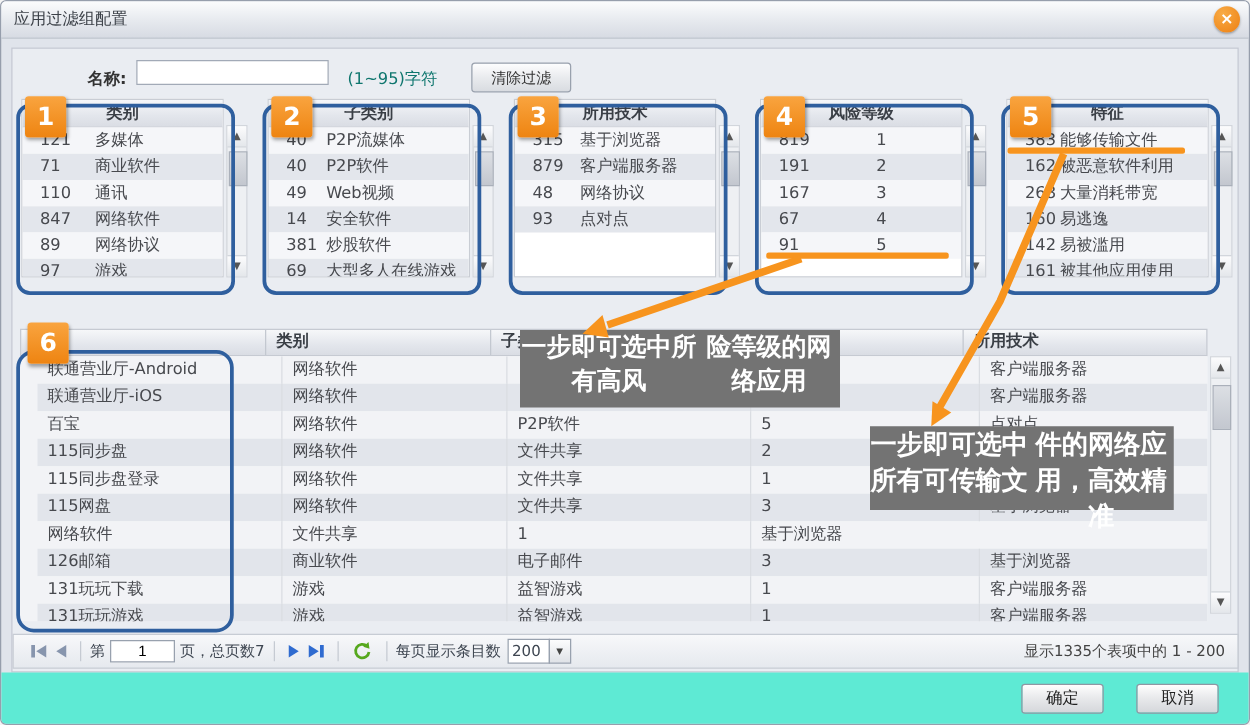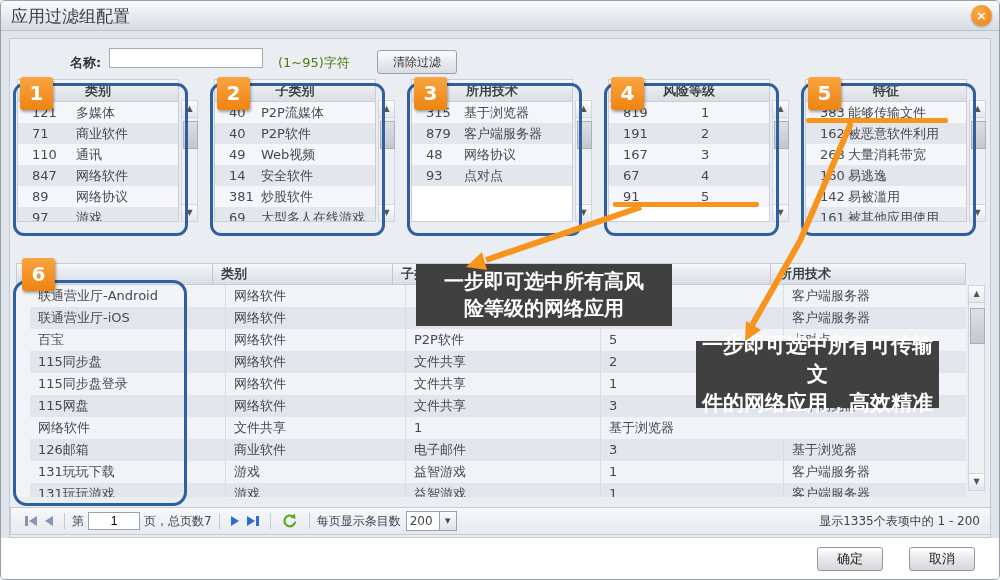--- a/index.html
+++ b/index.html
@@ -1,30 +1,30 @@
 <!DOCTYPE html>
 <html><head>
 <meta charset="utf-8">
 <style>
   html,body{margin:0;padding:0;background:#f4f4f4;}
   .dialog{position:relative;width:1000px;height:580px;font-family:"DejaVu Sans","Liberation Sans",sans-serif;
     background:#e0e4eb;border:1px solid #969eac;border-radius:5px;overflow:hidden;box-sizing:border-box;}
   
   .titlebar{position:absolute;left:0;top:0;width:100%;height:30px;
     background:linear-gradient(180deg,#fbfcfd,#e6e9ee 55%,#d7dbe3);border-bottom:1px solid #bdc3cd;box-sizing:border-box;}
-  .title{position:absolute;left:10px;top:0;line-height:30px;font-size:17px;color:#3c4148;}
+  .title{position:absolute;left:10px;top:0;line-height:30px;font-size:13px;color:#3c4148;}
   .closebtn{position:absolute;right:7px;top:4px;width:21px;height:21px;border-radius:50%;
     background:radial-gradient(circle at 35% 30%,#f8ab45,#ed7f12);color:#fff;font-size:13px;font-weight:bold;
     text-align:center;line-height:21px;box-shadow:0 1px 2px rgba(0,0,0,.35);cursor:pointer;}
   
   .inner{position:absolute;left:8px;top:37px;width:982px;height:500px;background:#eaedf2;border:1px solid #c3c8d2;box-sizing:border-box;}
   
   .lbl-name{position:absolute;left:42px;top:53px;font-size:13px;color:#333;font-weight:bold;margin-left:27px;}
   .name-input{position:absolute;left:108px;top:47px;width:154px;height:20px;border:1px solid #a2aab7;background:#fff;font-size:13px;padding:0 4px;box-sizing:border-box;}
-  .hint{position:absolute;left:277px;top:53px;font-size:13px;color:#4d7c0f;}
+  .hint{position:absolute;left:277px;top:53px;font-size:13px;color:#0f766e;}
   .clearbtn{position:absolute;left:376px;top:49px;width:80px;height:24px;border:1px solid #99a1ad;border-radius:3px;
     background:linear-gradient(180deg,#fdfdfe,#e9ebee 50%,#d9dce1);font-size:12px;color:#333;text-align:center;line-height:22px;cursor:pointer;box-sizing:border-box;}
   
   .list-col{position:absolute;top:78px;width:184px;height:156px;}
   .lpanel{position:absolute;left:0;top:0;width:162px;height:143px;background:#fff;border:1px solid #c9cdd4;overflow:hidden;box-sizing:border-box;}
   .lhead{height:21px;line-height:21px;text-align:center;font-size:13px;font-weight:bold;color:#3a3f46;
     background:linear-gradient(180deg,#f6f7f9,#e3e6ec 60%,#dadde4);border-bottom:1px solid #c9cdd5;}
   .lrow{height:21px;line-height:21px;display:flex;font-size:13px;color:#47494e;}
   .lrow:nth-child(even){background:#e3e6ec;}
   .lrow:nth-child(odd){background:#f5f6f9;}
@@ -55,43 +55,43 @@
   .trow{height:22px;line-height:22px;display:grid;grid-template-columns:196px 180px 195px 183px 196px;font-size:13px;color:#47494e;margin-left:14px;}
   .trow:nth-child(even){background:#e2e5eb;}
   .trow:nth-child(odd){background:#f2f3f6;}
   .tcell{padding-left:8px;border-right:1px solid #dadde2;overflow:hidden;white-space:nowrap;}
   .tcell:last-child{border-right:none;}
   .table-vs{left:967px;top:284px;height:206px;}
   .table-vs .thumb{top:22px;height:34px;}
   .ring6{left:12px;top:279px;width:168px;height:220px;border-radius:14px;}
   .badge6{left:21px;top:257px;}
   
-  .callout{position:absolute;background:#404040;color:#fff;font-weight:bold;text-align:center;
-    display:flex;flex-direction:column;justify-content:center;}
+  .callout{position:absolute;background:#737373;color:#fff;font-weight:bold;text-align:center;
+    display:flex;flex-direction:row;justify-content:center;}
   .co-risk{left:415px;top:263px;width:256px;height:62px;font-size:20px;line-height:27px;}
   .co-file{left:695px;top:340px;width:243px;height:67px;font-size:21px;line-height:29px;}
   .arrows{position:absolute;left:0;top:0;pointer-events:none;}
   
   .pgbar{position:absolute;left:9px;top:506px;width:981px;height:28px;box-sizing:border-box;
     background:linear-gradient(180deg,#f7f8fa,#e6e9ee);border:1px solid #c7ccd4;display:flex;align-items:center;font-size:12px;color:#3f4752;}
   .vsep{width:1px;height:16px;background:#c5cad2;margin:0 7px;flex:none;}
   .pgnav{display:inline-flex;align-items:center;gap:1px;margin:0 4px;cursor:pointer;color:#2f6bd0;}
   .pgnav.dis{color:#8795ad;}
   .tri{width:0;height:0;border-top:5px solid transparent;border-bottom:5px solid transparent;}
   .tri.tl{border-right:8px solid currentColor;}
   .tri.tr{border-left:8px solid currentColor;}
   .bar{width:3px;height:10px;background:currentColor;}
   .pg-input{width:52px;height:18px;border:1px solid #98a1ae;background:#fff;font-size:12px;text-align:center;margin:0 4px;box-sizing:border-box;}
   .refresh{margin:0 4px;display:inline-flex;cursor:pointer;}
   .ddv{width:34px;height:20px;line-height:18px;background:#fff;border:1px solid #98a1ae;padding:0 3px;box-sizing:border-box;margin-left:5px;}
   .ddb{width:18px;height:20px;border:1px solid #98a1ae;margin-left:-1px;box-sizing:border-box;
     background:linear-gradient(180deg,#fcfcfd,#dfe2e7);text-align:center;line-height:18px;font-size:7px;color:#444;cursor:pointer;}
   .range{margin-left:auto;padding-right:10px;color:#444;}
   
-  .footer{position:absolute;left:0;top:537px;width:100%;height:43px;background:#ffffff;}
+  .footer{position:absolute;left:0;top:537px;width:100%;height:43px;background:#5eead4;}
   .btn{position:absolute;top:9px;width:66px;height:24px;border:1px solid #8f97a3;border-radius:3px;box-sizing:border-box;
     background:linear-gradient(180deg,#fefefe,#e9eaec 45%,#d5d7db);font-size:13px;color:#222;text-align:center;line-height:21px;cursor:pointer;}
   .btn-ok{left:816px;}
   .btn-cancel{left:908px;}
 </style>
 </head>
 <body>
 
 <div class="dialog">
 

